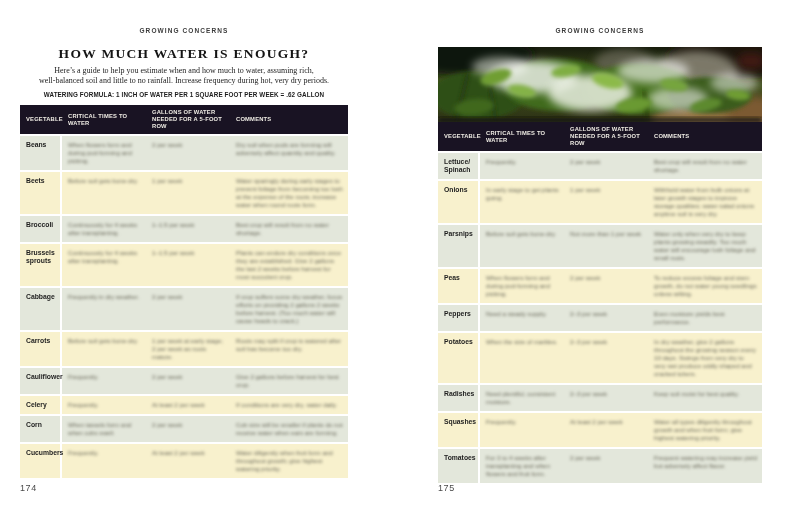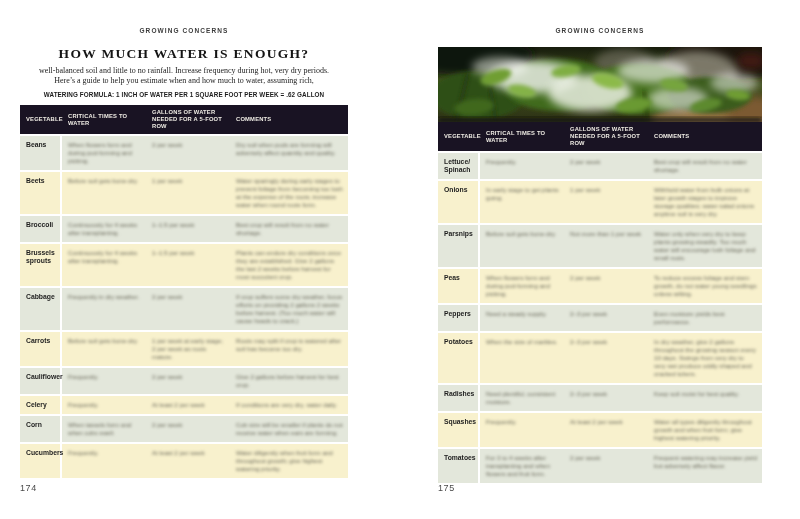--- a/index.html
+++ b/index.html
@@ -47,22 +47,22 @@
 </style>
 </head>
 <body>
 
 <div id="canvas">
 
   <div class="page" id="page-left">
     <div class="running-head">GROWING CONCERNS</div>
     <div class="intro-title">HOW MUCH WATER IS ENOUGH?</div>
     <div class="intro-sub">
+      <div>Here’s a guide to help you estimate when and how much to water, assuming rich,</div>
       <div>well-balanced soil and little to no rainfall. Increase frequency during hot, very dry periods.</div>
-      <div>Here’s a guide to help you estimate when and how much to water, assuming rich,</div>
     </div>
     <div class="intro-formula">WATERING FORMULA: 1 INCH OF WATER PER 1 SQUARE FOOT PER WEEK = .62 GALLON</div>
 
     <div class="water-table" id="table-left">
       <div class="thead">
         <div class="hcell">VEGETABLE</div>
         <div class="hcell">CRITICAL TIMES TO WATER</div>
         <div class="hcell">GALLONS OF WATER NEEDED FOR A 5-FOOT ROW</div>
         <div class="hcell">COMMENTS</div>
       </div>

